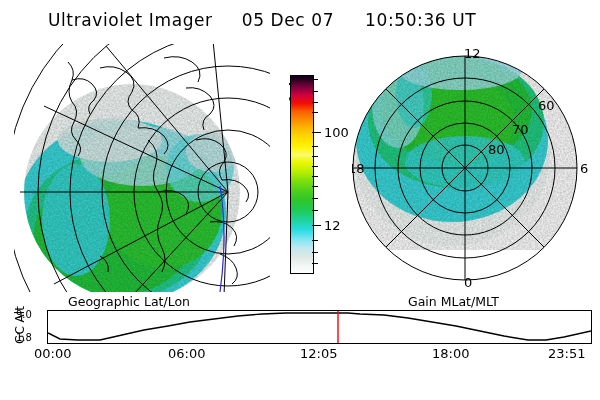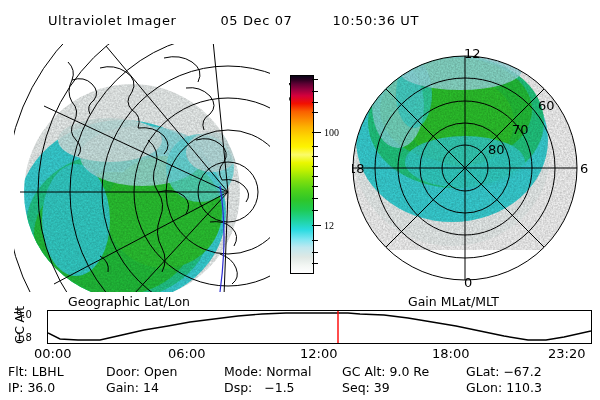--- a/index.html
+++ b/index.html
@@ -2,24 +2,24 @@
 <html><head>
 <meta charset="utf-8">
 <style>
   html,body{margin:0;padding:0;background:#ffffff;}
   body{width:600px;height:400px;overflow:hidden;
        font-family:"DejaVu Sans",sans-serif;color:#000;}
   #root{position:relative;width:600px;height:400px;}
 
   .hdr{position:absolute;top:8px;left:0;width:600px;height:24px;
        display:flex;align-items:center;}
-  .hdr span{font-size:13px;letter-spacing:.6px;white-space:pre;}
+  .hdr span{font-size:17px;letter-spacing:.6px;white-space:pre;}
   #hdr-title{margin-left:48px;}
-  #hdr-date{margin-left:44px;}
-  #hdr-time{margin-left:40px;}
+  #hdr-date{margin-left:29px;}
+  #hdr-time{margin-left:31px;}
 
   
   .panel{position:absolute;overflow:hidden;}
   #geo-panel{left:14px;top:44px;width:256px;height:248px;}
   #apex-panel{left:352px;top:44px;width:244px;height:248px;}
   .panel svg{display:block;}
 
   
   #cbar-wrap{position:absolute;left:268px;top:50px;width:78px;height:244px;}
   #cbar-axis-label{position:absolute;left:-52px;top:68px;width:160px;
@@ -29,21 +29,21 @@
       border:1px solid #000;
       background:linear-gradient(to top,
         #ffffff 0%, #f2f6f3 4%, #dfe8e4 8%, #bfe8ef 13%,
         #7fe6f2 17%, #29dbe0 22%, #1fd39a 27%, #1ecb55 32%,
         #2ec62a 37%, #4ed21a 42%, #80e00d 47%, #bff000 52%,
         #eaf700 56%, #fbfb6a 60%, #fdf400 64%, #fdd900 69%,
         #fcb300 74%, #fb8a00 78%, #f96000 82%, #f21000 86%,
         #d4003c 90%, #99003f 93%, #5e0033 96%, #2c0020 98%, #0a0418 100%);}
   .cb-tick{position:absolute;left:44px;width:6px;height:1px;background:#000;}
   .cb-tick.major{width:9px;}
-  .cb-lab{position:absolute;left:56px;font-size:10px;transform:translateY(-50%);font-family:Liberation Serif, serif;}
+  .cb-lab{position:absolute;left:56px;font-size:13px;transform:translateY(-50%);}
 
   
   .subt{position:absolute;font-size:12.5px;white-space:nowrap;text-align:right;}
   #geo-subtitle{left:68px;top:294px;}
   #apex-subtitle{left:408px;top:294px;}
 
   
   #orbit-ylabel{position:absolute;left:-10px;top:318px;width:60px;
       transform:rotate(-90deg);text-align:center;font-size:12px;white-space:nowrap;}
   #orbit-plot{position:absolute;left:47px;top:310px;width:545px;height:34px;
@@ -219,34 +219,18 @@
 
   <div id="orbit-plot">
     <svg width="543" height="32" viewBox="0 0 543 32" preserveAspectRatio="none">
       <polyline fill="none" stroke="#000" stroke-width="1.4" points="0,22 12,28 30,29 52,29 74,24 96,19 120,15 142,11 166,8 190,5 214,3 238,2 262,2 286,2 300,2 312,3 336,4 360,7 384,11 408,15 432,20 456,25 480,29 498,29 516,26 543,20"></polyline>
       <line x1="290" y1="0" x2="290" y2="32" stroke="#ff0000" stroke-width="1.4"></line>
     </svg>
   </div>
 
   <div class="orbit-xtick" style="left:34px">00:00</div>
   <div class="orbit-xtick" style="left:168px">06:00</div>
-  <div class="orbit-xtick" style="left:300px">12:00</div>
+  <div class="orbit-xtick" style="left:300px">12:05</div>
   <div class="orbit-xtick" style="left:432px">18:00</div>
-  <div class="orbit-xtick" style="left:548px">23:20</div>
-
-  <div id="status">
-    <div class="status-row">
-      <div class="status-cell c0">Flt: LBHL</div>
-      <div class="status-cell c1">Door: Open</div>
-      <div class="status-cell c2">Mode: Normal</div>
-      <div class="status-cell c3">GC Alt: 9.0 Re</div>
-      <div class="status-cell c4">GLat: −67.2</div>
-    </div>
-    <div class="status-row">
-      <div class="status-cell c0">IP: 36.0</div>
-      <div class="status-cell c1">Gain: 14</div>
-      <div class="status-cell c2">Dsp:   −1.5</div>
-      <div class="status-cell c3">Seq: 39</div>
-      <div class="status-cell c4">GLon: 110.3</div>
-    </div>
-  </div>
+  <div class="orbit-xtick" style="left:548px">23:51</div>
+
 
 </div>
 
 </body></html>

